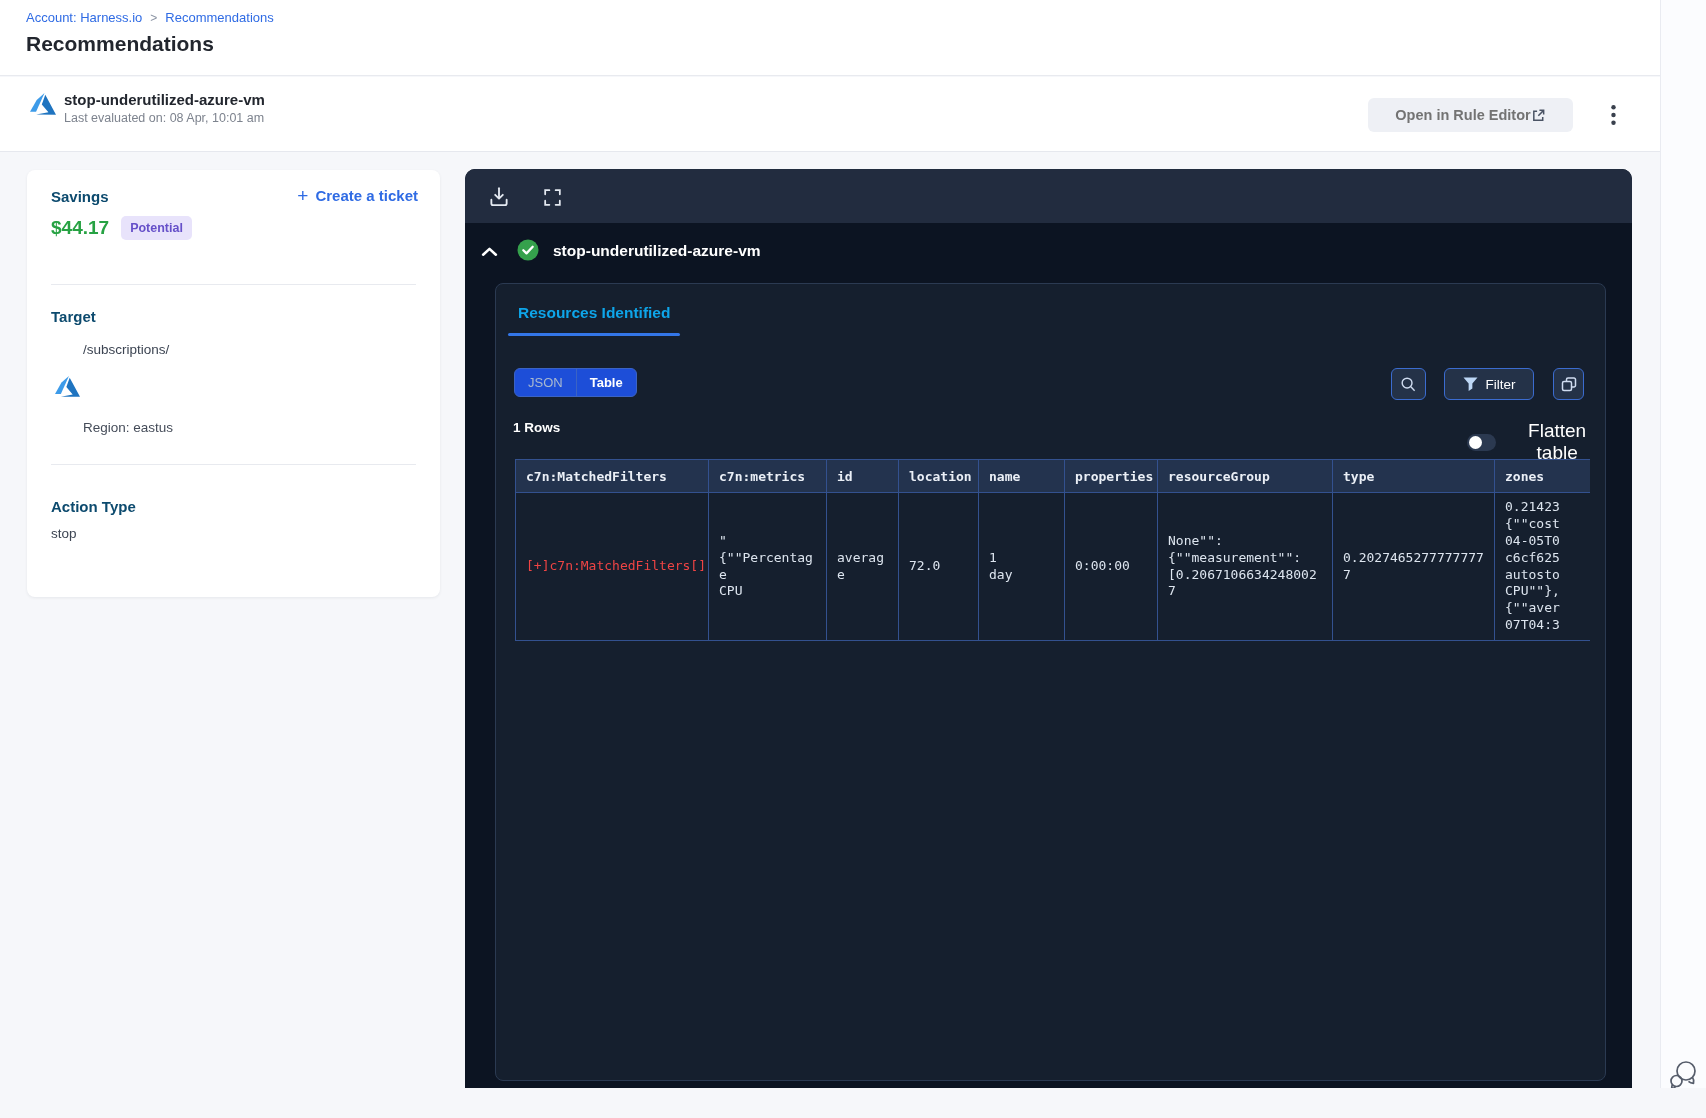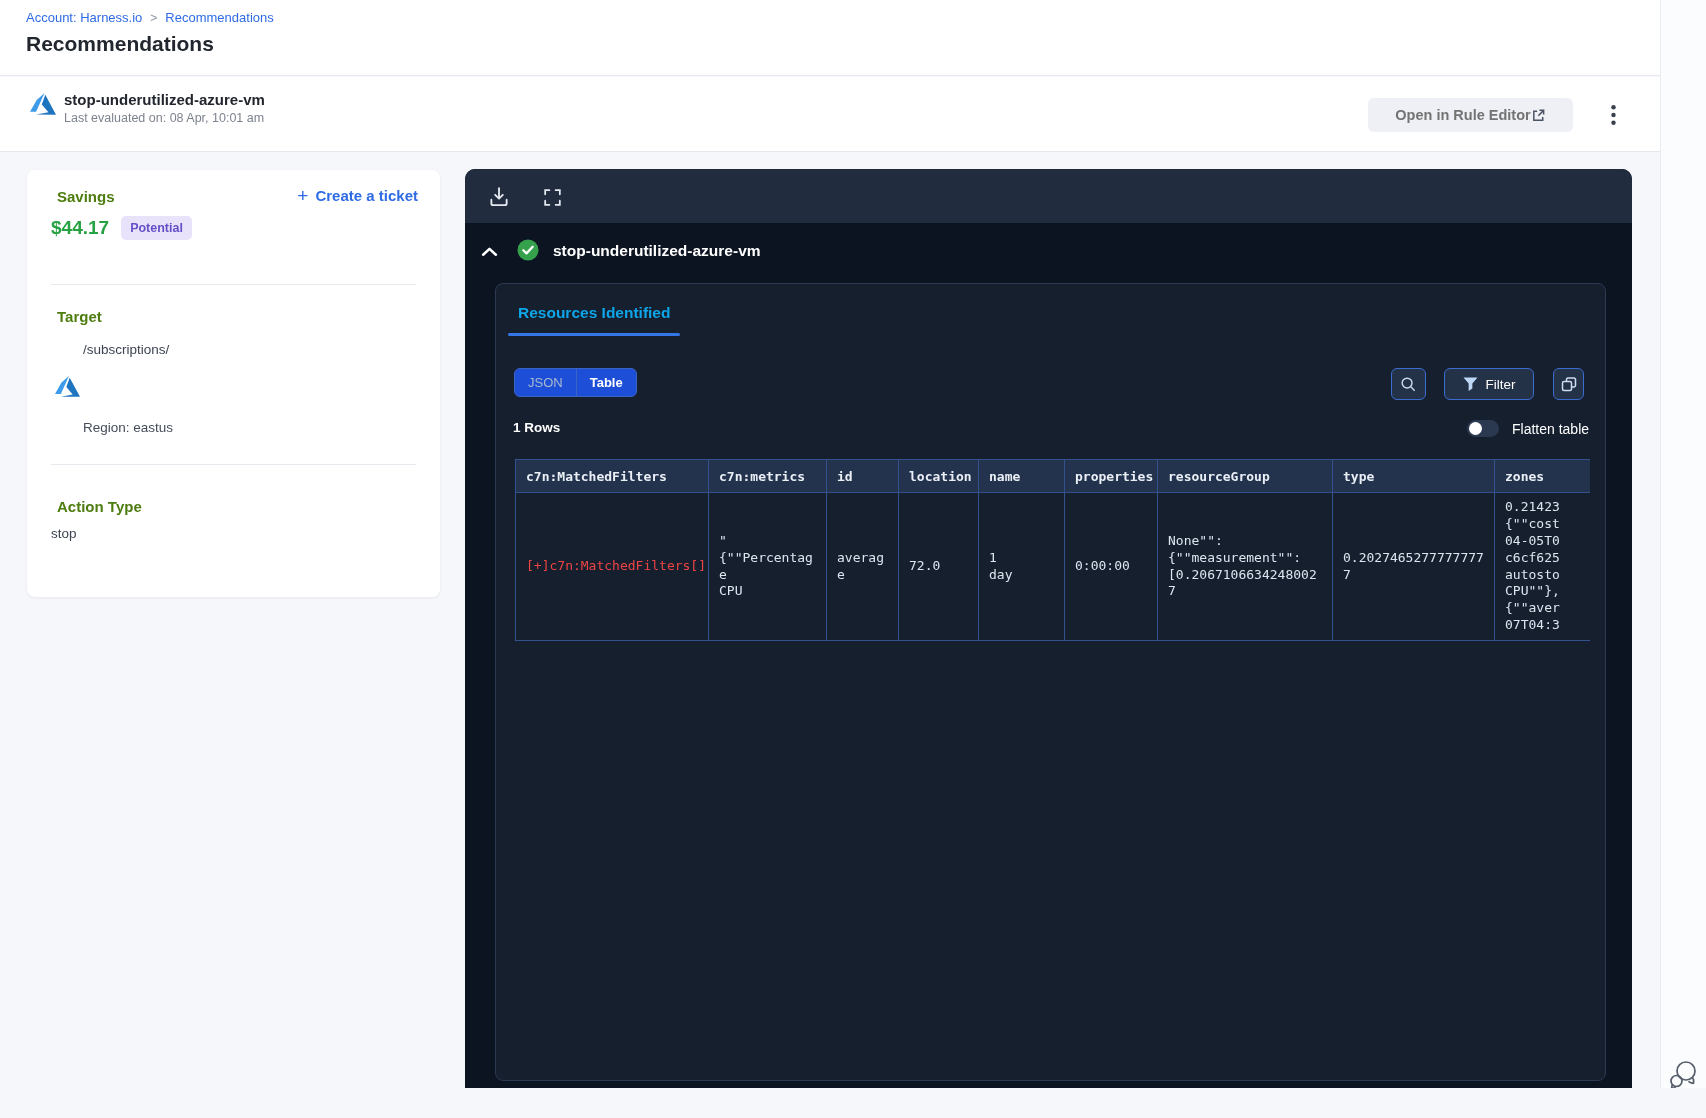--- a/index.html
+++ b/index.html
@@ -17,21 +17,21 @@
   .hdr2 { position:absolute; left:0; top:77px; width:1660px; height:75px; background:#fff; border-bottom:1px solid #e6e8ee; }
   .rec-azure { position:absolute; left:30px; top:16px; width:26px; height:24px; }
   .rec-name { position:absolute; left:64px; top:14px; font-size:15px; font-weight:700; color:#22262e; }
   .rec-sub { position:absolute; left:64px; top:34px; font-size:12.5px; color:#7d838e; }
   .open-btn { position:absolute; left:1368px; top:21px; width:205px; height:34px; background:#eef0f5; border:none; border-radius:6px;
               font-family:inherit; font-size:14.5px; font-weight:700; color:#737373; display:flex; align-items:center; justify-content:center; gap:0; cursor:pointer; }
   .kebab-btn { position:absolute; left:1598px; top:20px; width:30px; height:36px; background:none; border:none; cursor:pointer; display:flex; align-items:center; justify-content:center; }
 
   
   .det-card { position:absolute; left:27px; top:170px; width:413px; height:427px; background:#fff; border-radius:8px; box-shadow:0 1px 3px rgba(40,50,70,.08); }
-  .lbl { font-size:15px; font-weight:700; color:#4d7c0f;margin-left:6px; }
+  .lbl { font-size:15px; font-weight:700; color:#0c4a6e; }
   .savings-lbl { position:absolute; left:24px; top:18px; }
   .ticket-link { position:absolute; right:22px; top:16px; font-size:15px; font-weight:700; color:#2f6be4; display:flex; align-items:center; gap:7px; cursor:pointer; text-decoration:none; }
   .plus { font-size:19px; font-weight:400; line-height:1; }
   .amount-row { position:absolute; left:24px; top:46px; display:flex; align-items:center; gap:12px; }
   .amount { font-size:19px; font-weight:700; color:#27a243; }
   .badge { background:#e8e3fb; color:#6650c9; font-size:12.5px; font-weight:600; padding:5px 9px; border-radius:5px; }
   .div1 { position:absolute; left:24px; right:24px; top:114px; height:1px; background:#e8eaef; }
   .target-lbl { position:absolute; left:24px; top:138px; }
   .target-path { position:absolute; left:56px; top:172px; font-size:13.5px; color:#3c4452; }
   .target-azure { position:absolute; left:28px; top:206px; width:25px; height:23px; }
@@ -62,21 +62,21 @@
   .tool-btn { position:absolute; top:84px; height:32px; background:#243248; border:1px solid #3b6cd0; border-radius:6px; color:#d8e5f8; cursor:pointer;
               display:flex; align-items:center; justify-content:center; gap:8px; font-family:inherit; }
   .search-btn { left:895px; width:35px; }
   .filter-btn { left:948px; width:90px; font-size:13.5px; font-weight:400; color:#fff; }
   .copy-btn { left:1057px; width:31px; }
 
   .rows-lbl { position:absolute; left:17px; top:136px; font-size:13.5px; font-weight:700; color:#fff; }
   .flatten { position:absolute; left:971px; top:136px; display:flex; align-items:center; gap:13px; }
   .toggle { width:32px; height:17px; border-radius:9px; background:#2b3950; position:relative; cursor:pointer; border:none; }
   .toggle .knob { position:absolute; left:2px; top:2px; width:13px; height:13px; border-radius:50%; background:#fff; }
-  .flatten-lbl { font-size:14px; color:#fff;text-align:center; }
+  .flatten-lbl { font-size:19px; color:#fff;text-align:center; }
 
   .tbl-wrap { position:absolute; left:19px; top:175px; width:1075px; overflow:hidden; }
   table { border-collapse:collapse; table-layout:fixed; width:1179px; font-family:"DejaVu Sans Mono", monospace; }
   th, td { border:1px solid #33518f; text-align:left; vertical-align:middle; padding:6px 10px; font-size:13px; }
   th { background:#23334e; color:#eaeff6; font-weight:700; height:33px; white-space:nowrap; overflow:hidden; }
   td { color:#dde5ef; height:148px; white-space:pre-wrap; word-break:break-all; line-height:1.3; background:#151f2e; }
   td.linkcell { color:#ef4444; cursor:pointer; white-space:nowrap; }
 
   
   .rail { position:absolute; left:1660px; top:0; width:46px; height:1118px; background:#fbfcfe; border-left:1px solid #e9ebf1; }

